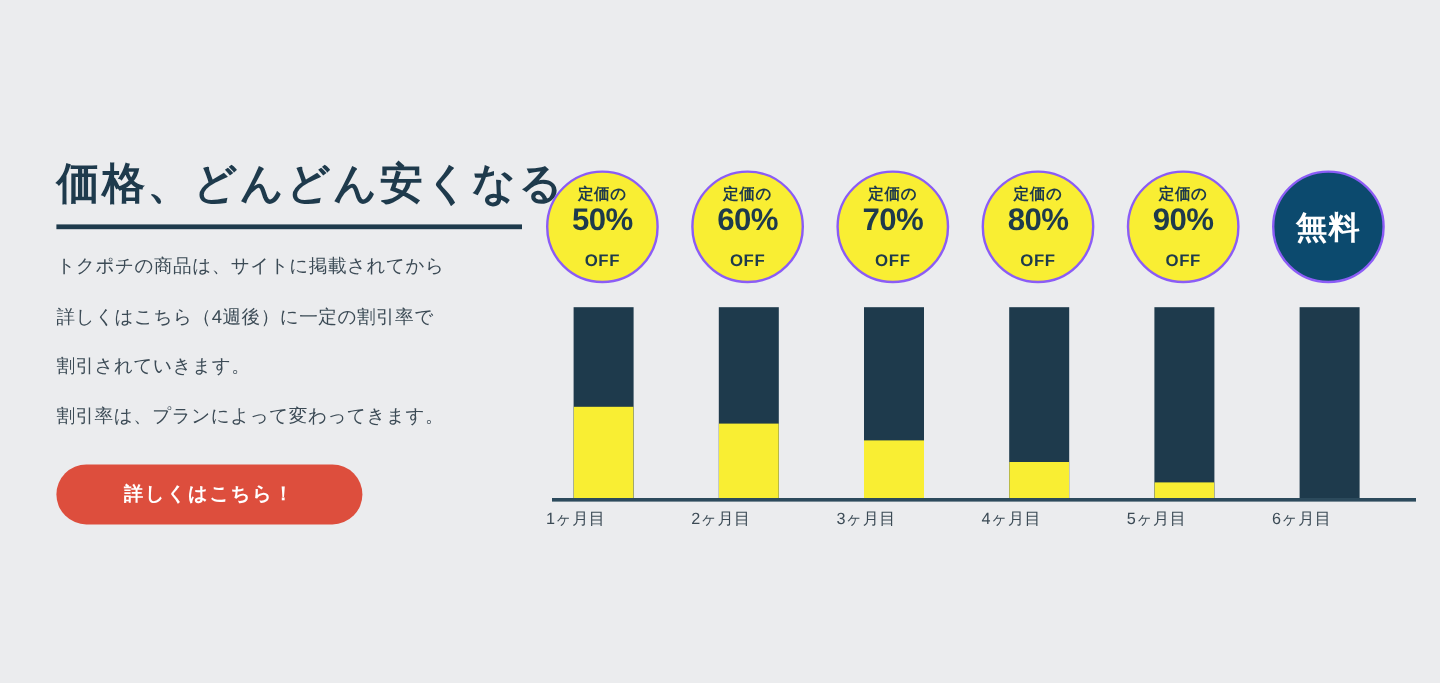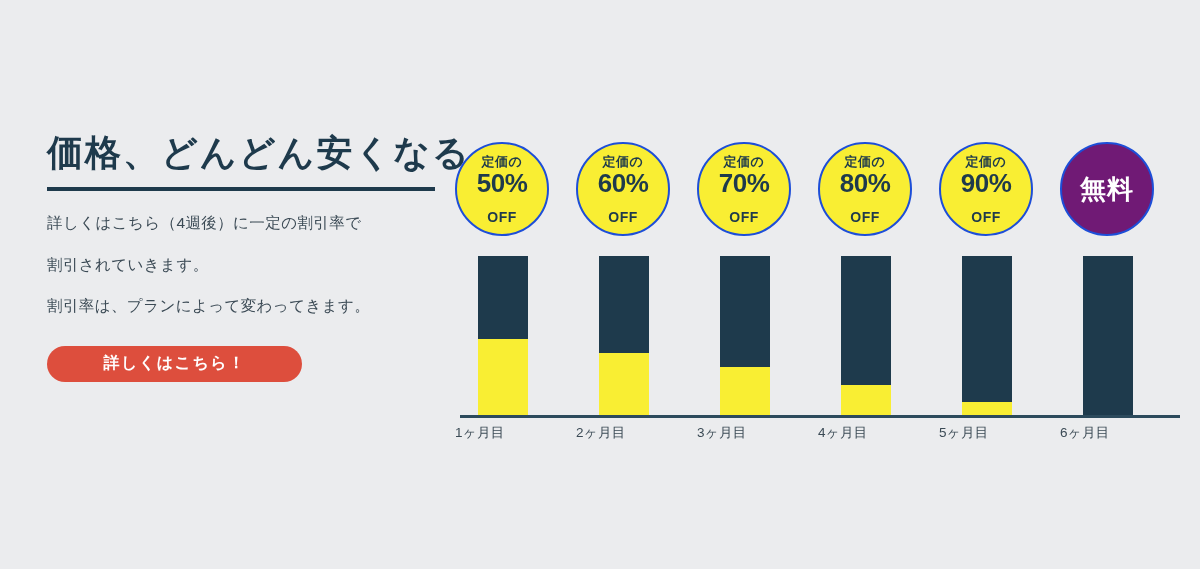--- a/index.html
+++ b/index.html
@@ -34,21 +34,21 @@
     letter-spacing:.4px;
     line-height:1;
     margin-bottom:26px;
     white-space:nowrap;
   }
   .body-line:last-child { margin-bottom:0; }
 
   .cta {
     display:block;
     margin-top:32px;
-    width:255px; height:36px;
+    width:255px; height:50px;
     border:none; border-radius:25px;
     background:#dd4e3d;
     color:#ffffff;
     font-size:16px; font-weight:700;
     letter-spacing:1.5px;
     cursor:pointer;
     font-family:inherit;
   }
 
   
@@ -59,27 +59,27 @@
     top:0;
     width:96px;
   }
 
   
   .badge {
     position:absolute;
     left:0; top:12px;
     width:94px; height:94px;
     border-radius:50%;
-    border:2px solid #1d4ed8;
+    border:2px solid #8b5cf6;
     display:flex; flex-direction:column;
     align-items:center; justify-content:center;
     line-height:1;
   }
   .badge.yellow { background:#f9ee33; }
-  .badge.red    { background:#701a75; }
+  .badge.red    { background:#0c4a6e; }
 
   .badge-top {
     font-size:13px; font-weight:700;
     color:#1e3a4c; letter-spacing:.5px;
     margin-bottom:2px;
   }
   .badge-pct {
     font-size:26px; font-weight:800;
     color:#1e3a4c; letter-spacing:-.5px;
   }
@@ -130,20 +130,21 @@
 </head>
 <body>
 
 <div id="root">
 
   <div class="left">
     <h1 class="headline">価格、どんどん安くなる</h1>
     <div class="rule"></div>
 
     <div class="body-copy">
+      <div class="body-line">トクポチの商品は、サイトに掲載されてから</div>
       <div class="body-line">詳しくはこちら（4週後）に一定の割引率で</div>
       <div class="body-line">割引されていきます。</div>
       <div class="body-line">割引率は、プランによって変わってきます。</div>
     </div>
 
     <button class="cta">詳しくはこちら！</button>
   </div>
 
   <div class="chart">
 

